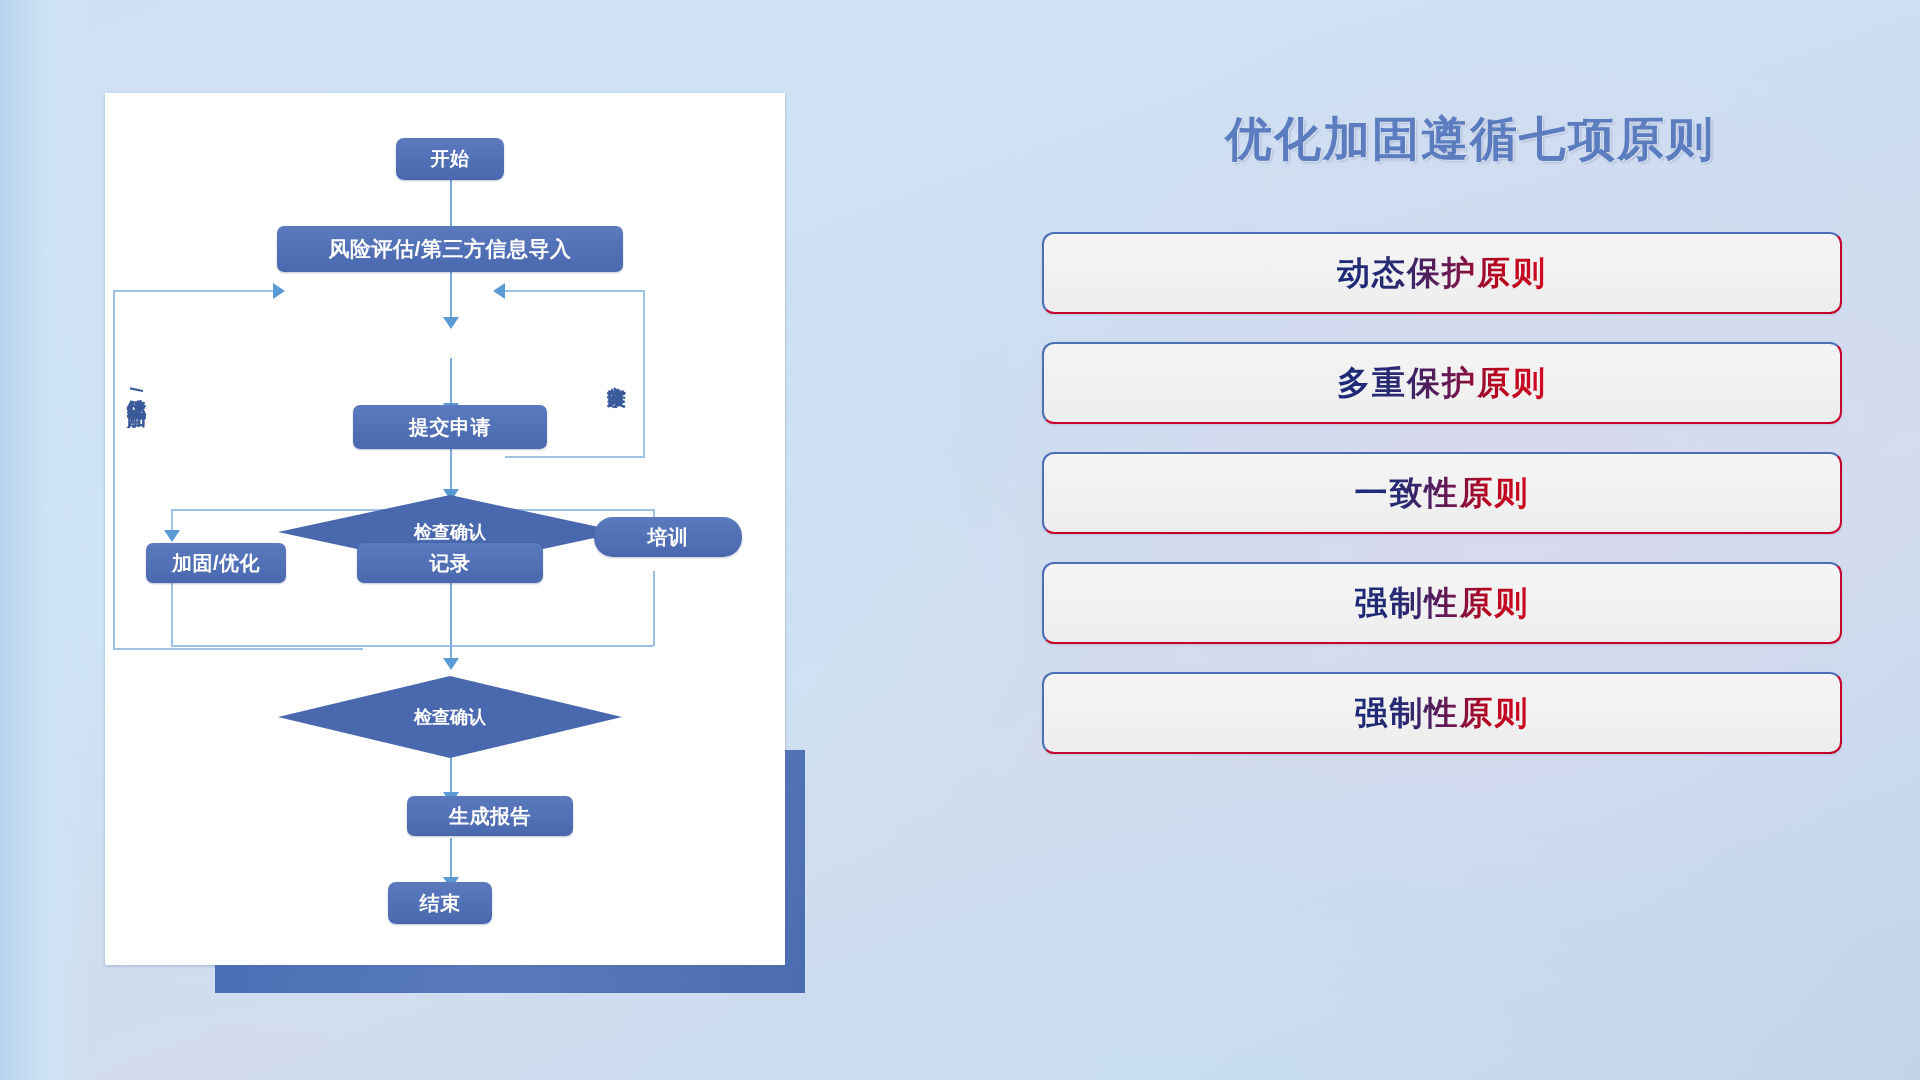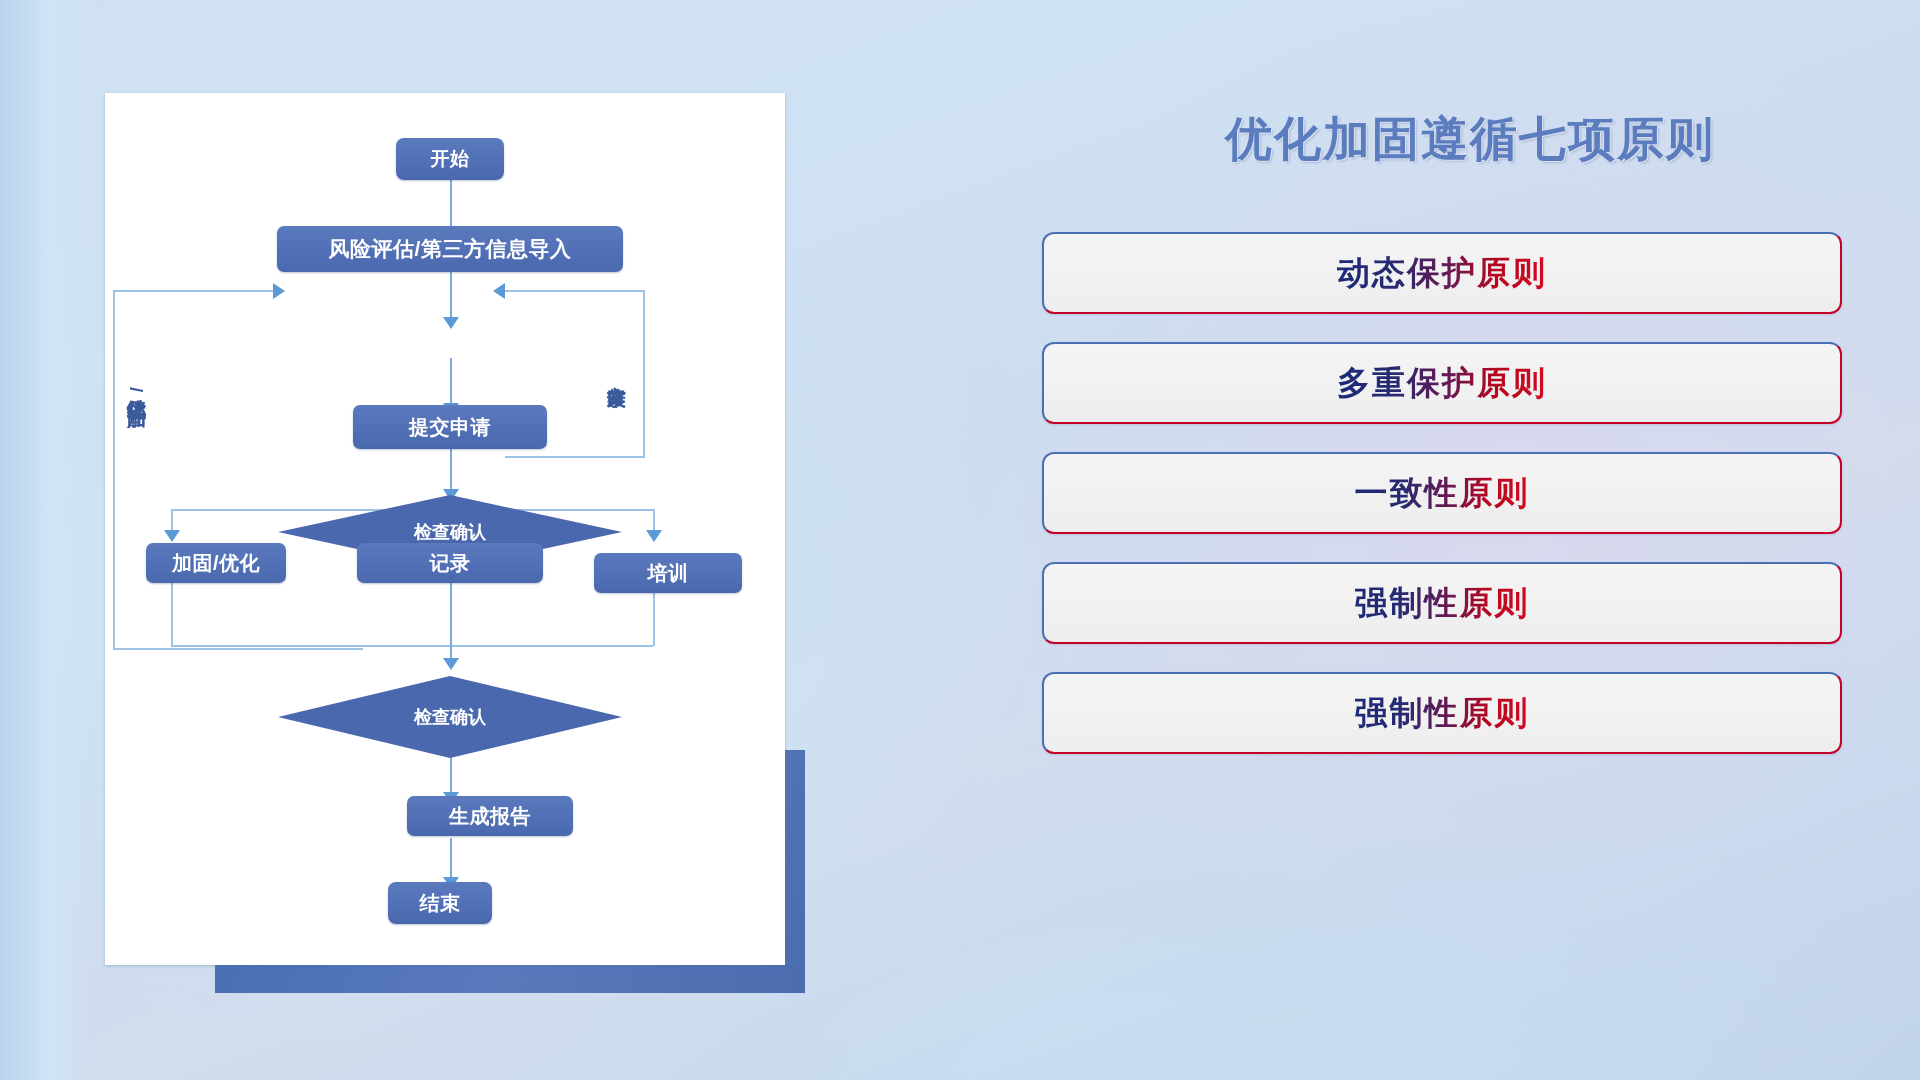--- a/index.html
+++ b/index.html
@@ -245,21 +245,21 @@
 
 
       <div class="node" style="left:248px; top:312px; width:194px; height:44px; font-size:20px;">提交申请</div>
 
       <div class="diamond" style="left:173px; top:402px; width:344px; height:74px; font-size:18px;">检查确认</div>
 
       <div class="node" style="left:9px; top:450px; width:140px; height:40px; font-size:20px;margin-left:32px;">加固/优化</div>
 
       <div class="node" style="left:252px; top:450px; width:186px; height:40px; font-size:20px;">记录</div>
 
-      <div class="node" style="left:489px; top:460px; width:148px; height:40px; font-size:20px;">培训</div>
+      <div class="node" style="left:489px; top:424px; width:148px; height:40px; font-size:20px;border-radius:19px;">培训</div>
 
       <div class="diamond" style="left:173px; top:583px; width:344px; height:82px; font-size:18px;">检查确认</div>
 
       <div class="node" style="left:265px; top:598px; width:0; height:0;"></div>
 
       <div class="node" style="left:262px; top:703px; width:166px; height:40px; font-size:20px;margin-left:40px;">生成报告</div>
 
       <div class="node term" style="left:283px; top:789px; width:104px; height:42px; font-size:20px;">结束</div>
 
     </div>

